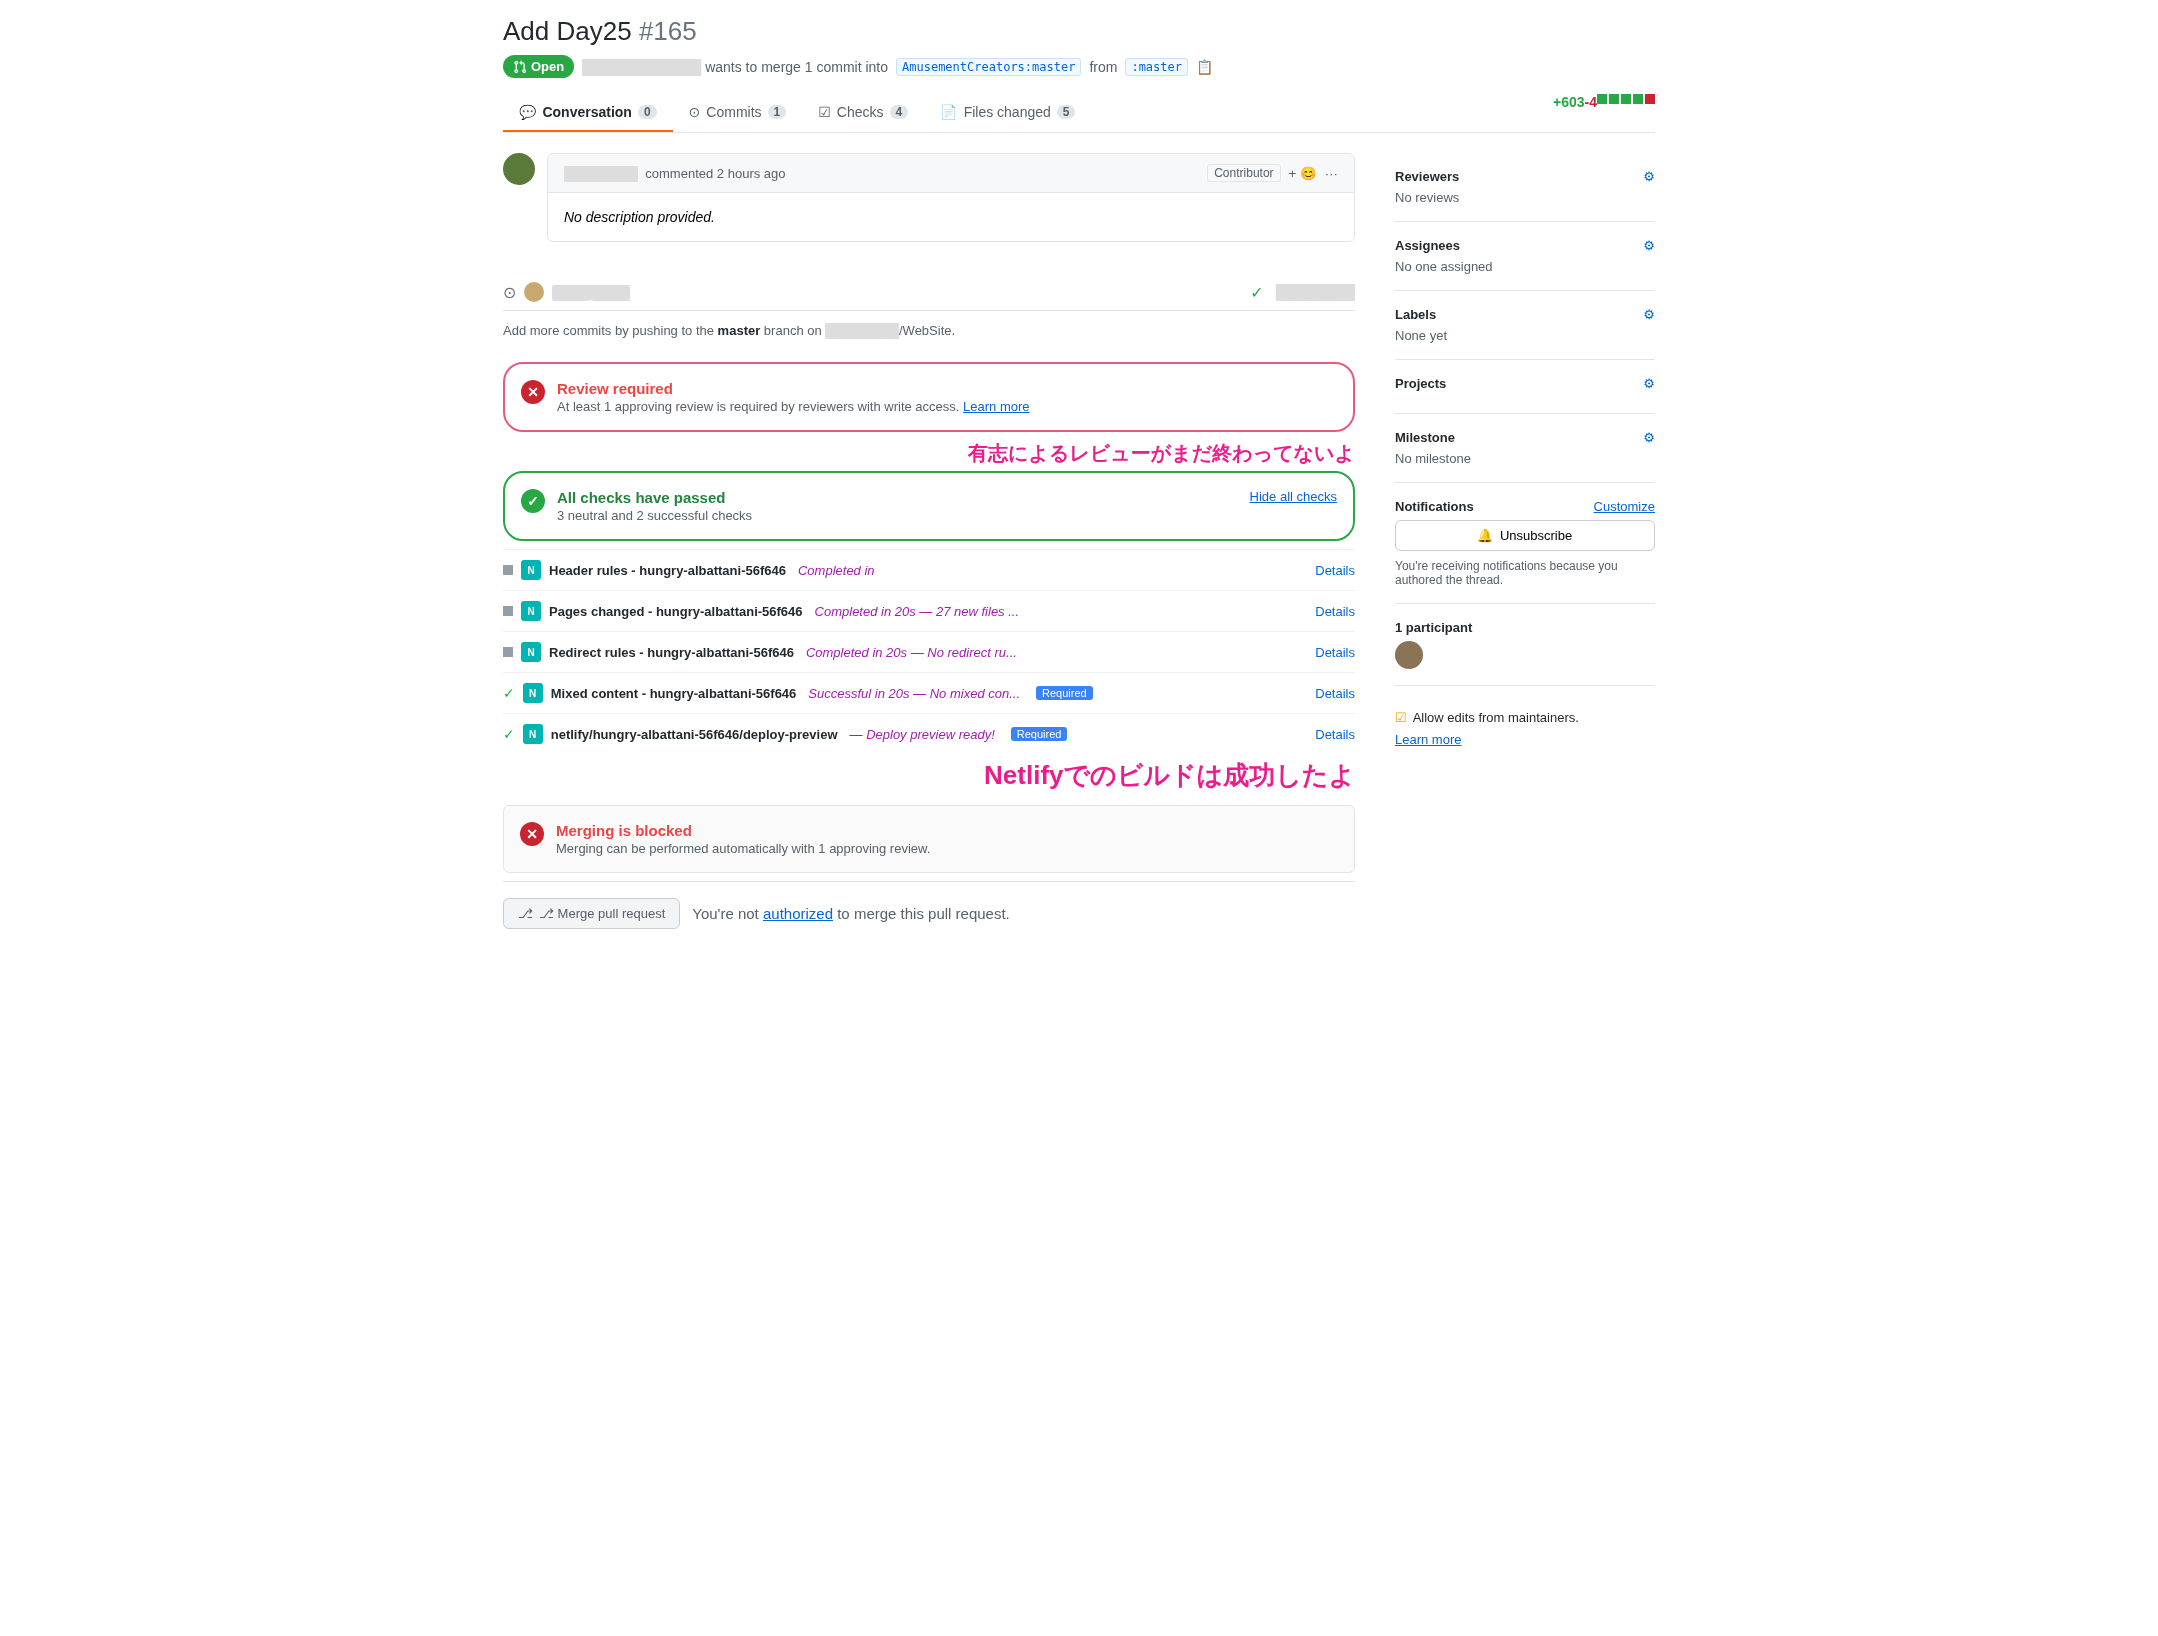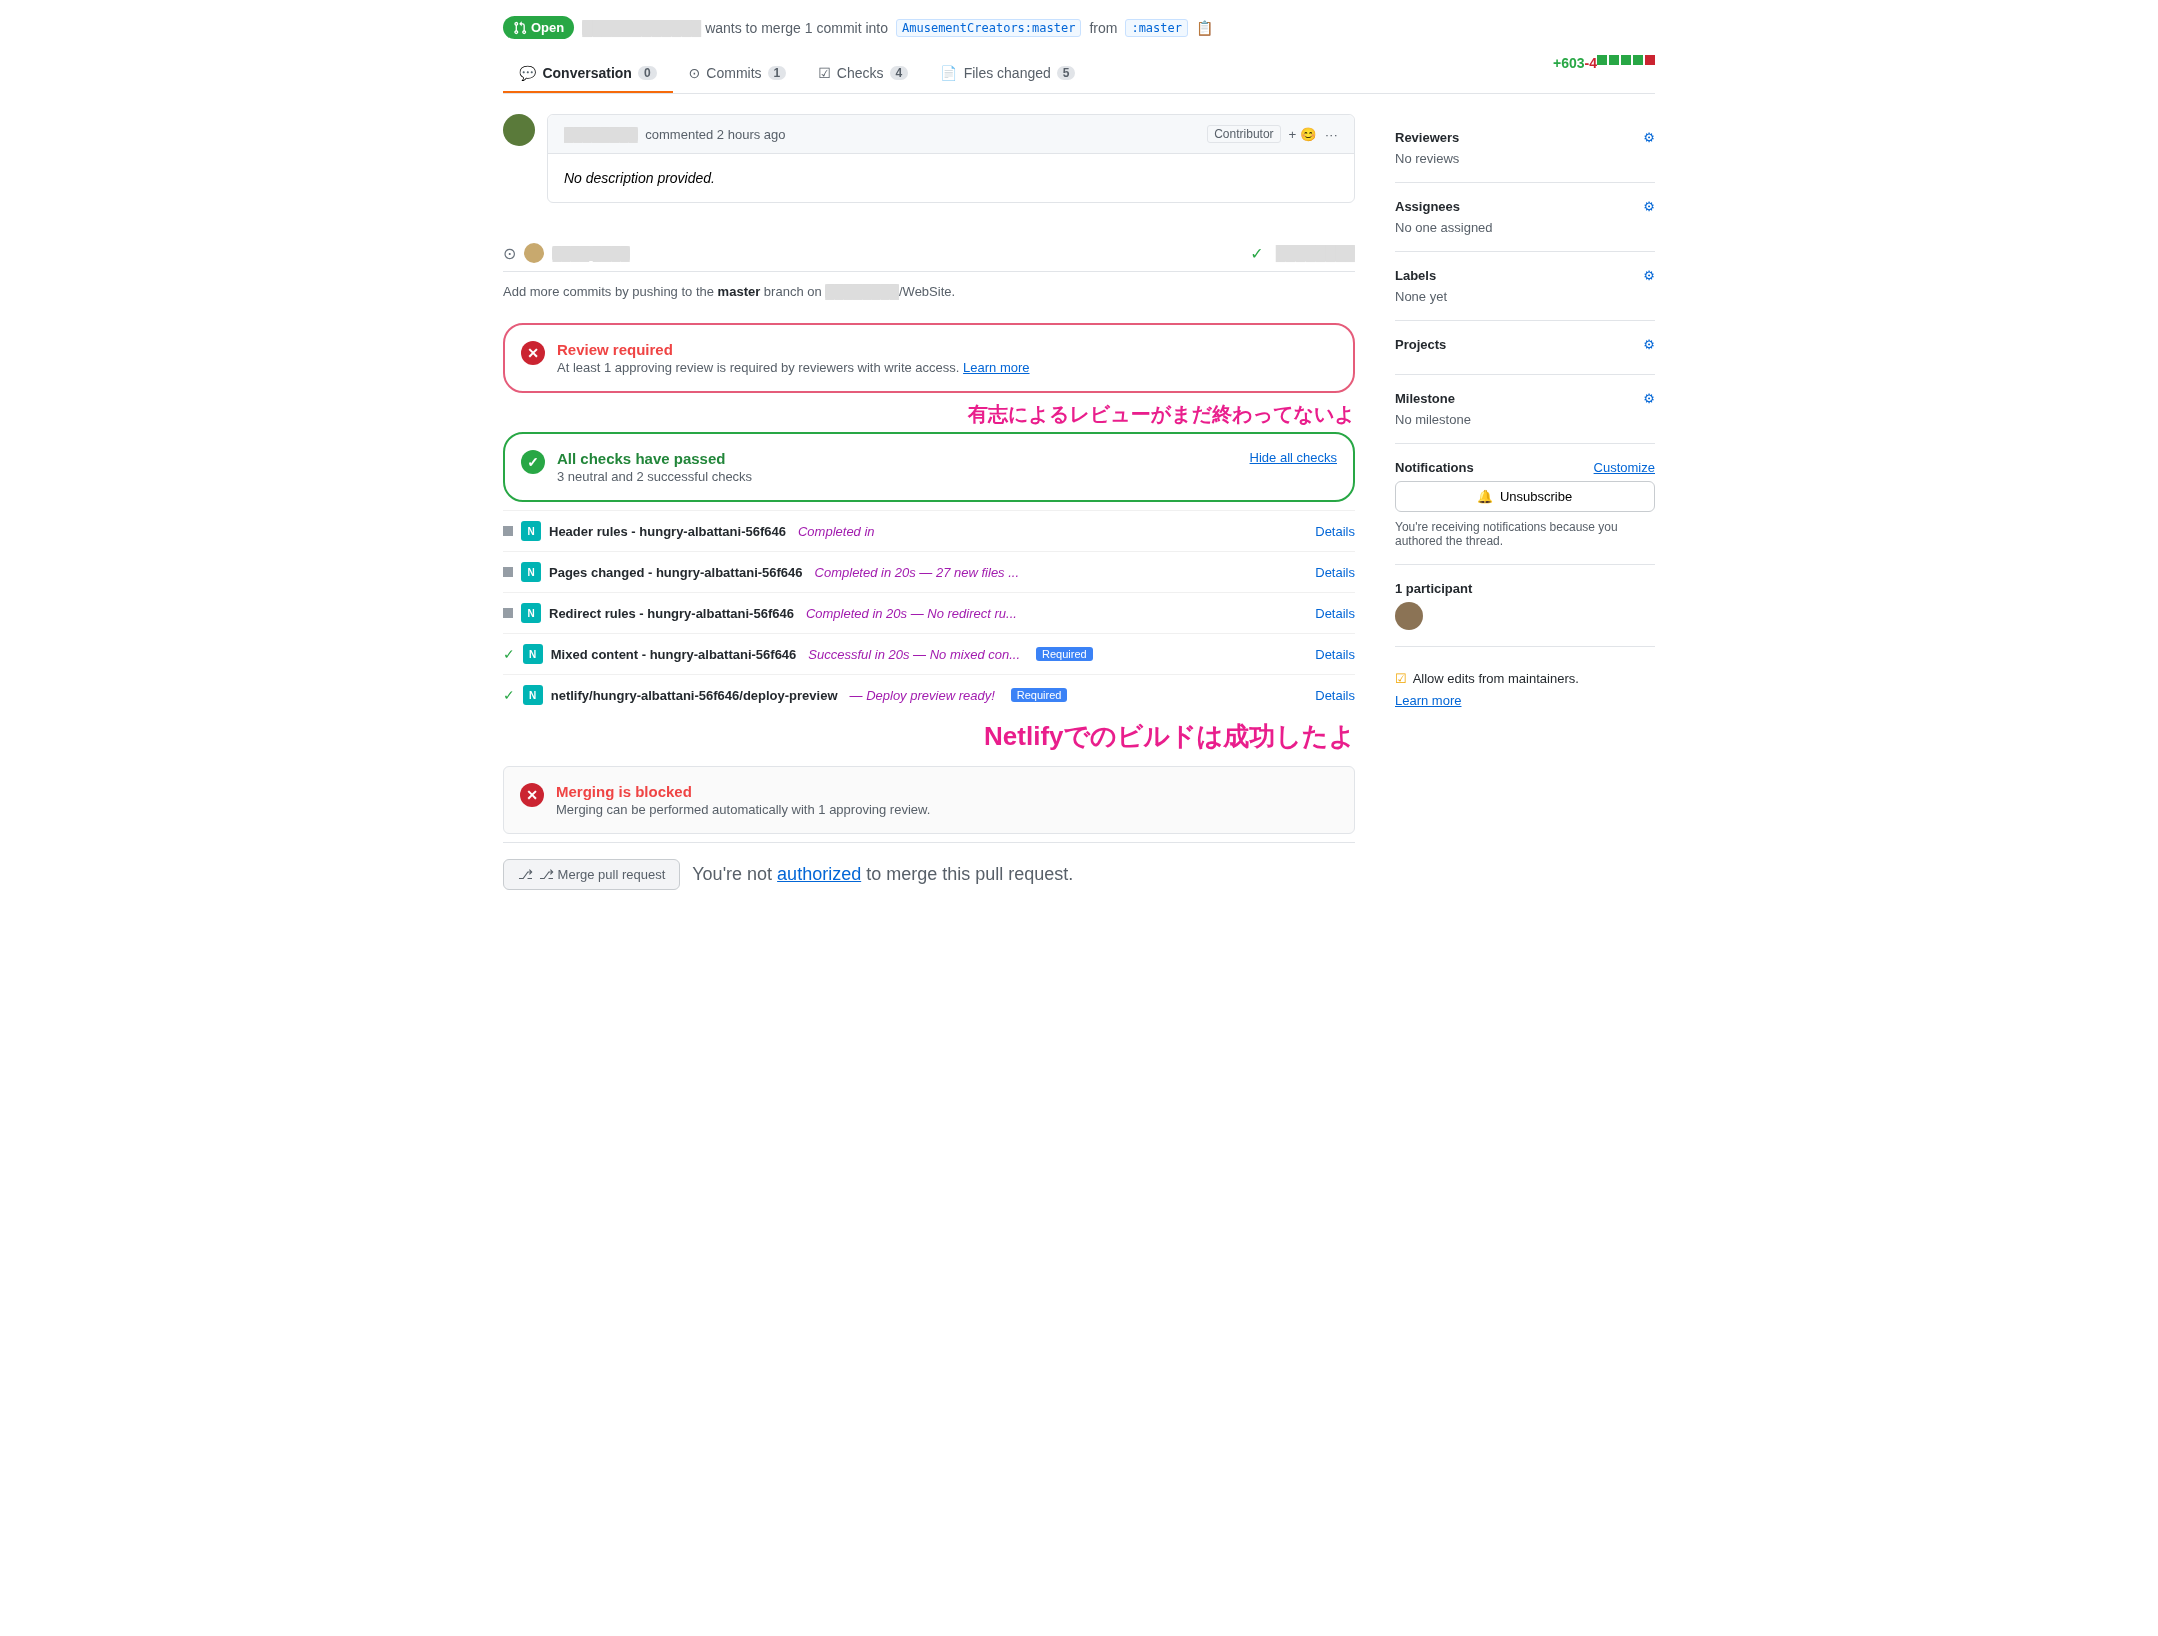--- a/index.html
+++ b/index.html
@@ -68,21 +68,21 @@
     .check-detail { color: #a21caf; margin-left: 4px; font-style: italic; }
     .check-link { color: #0366d6; margin-left: auto; text-decoration: none; white-space: nowrap; }
     .required-badge { background: #3b82f6; color: #fff; font-size: 11px; padding: 1px 6px; border-radius: 3px; margin-left: 8px; }
 
     
     .blocking-block { border: 1px solid #e1e4e8; padding: 16px; display: flex; align-items: flex-start; gap: 12px; border-radius: 6px; margin-top: 8px; background: #fafafa; }
 
     
     .merge-area { display: flex; align-items: center; gap: 12px; padding: 16px 0; border-top: 1px solid #e1e4e8; margin-top: 8px; }
     .merge-btn { background: #f3f4f6; border: 1px solid #c8ccd0; color: #586069; padding: 7px 14px; border-radius: 6px; font-size: 13px; cursor: pointer; display: flex; align-items: center; gap: 6px; }
-    .merge-note { font-size: 18px; color: #586069; }
+    .merge-note { font-size: 15px; color: #586069; }
     .merge-note a { color: #0366d6; }
 
     
     .sidebar-section { padding: 16px 0; border-bottom: 1px solid #e1e4e8; }
     .sidebar-section:last-child { border-bottom: none; }
     .sidebar-label { font-weight: 600; font-size: 13px; color: #24292e; margin-bottom: 6px; display: flex; align-items: center; justify-content: space-between; }
     .sidebar-value { font-size: 13px; color: #586069; }
 
     
     .unsub-btn { width: 100%; border: 1px solid #c8ccd0; background: #fff; padding: 7px 12px; border-radius: 6px; font-size: 13px; cursor: pointer; display: flex; align-items: center; justify-content: center; gap: 6px; margin-bottom: 8px; }
@@ -98,20 +98,24 @@
 
     
     .annotation-overlay { position: relative; }
   </style>
 </head>
 <body>
 
 <div class="page">
 
   <div class="pr-header">
+    <h1 class="pr-title">
+      <span>Add Day25</span>
+      <span class="pr-number">#165</span>
+    </h1>
     <div class="pr-meta">
       <span class="badge-open">
         <svg width="14" height="14" viewBox="0 0 16 16" fill="currentColor">
             <path d="M7.177 3.073L9.573.677A.25.25 0 0110 .854v4.792a.25.25 0 01-.427.177L7.177 3.48a.25.25 0 010-.354zM3.75 2.5a.75.75 0 100 1.5.75.75 0 000-1.5zm-2.25.75a2.25 2.25 0 113 2.122v5.256a2.251 2.251 0 11-1.5 0V5.372A2.25 2.25 0 011.5 3.25zM11 2.5h-1V4h1a1 1 0 011 1v5.628a2.251 2.251 0 101.5 0V5A2.5 2.5 0 0011 2.5zm1 10.25a.75.75 0 111.5 0 .75.75 0 01-1.5 0zM3.75 12a.75.75 0 100 1.5.75.75 0 000-1.5z"></path>
           </svg>
         <span>Open</span>
       </span>
       <span style="color:#586069;font-size:14px;">
         <span style="background:#ddd;color:#ddd;border-radius:3px;">████████████</span>
         <span>wants to merge 1 commit into</span>

